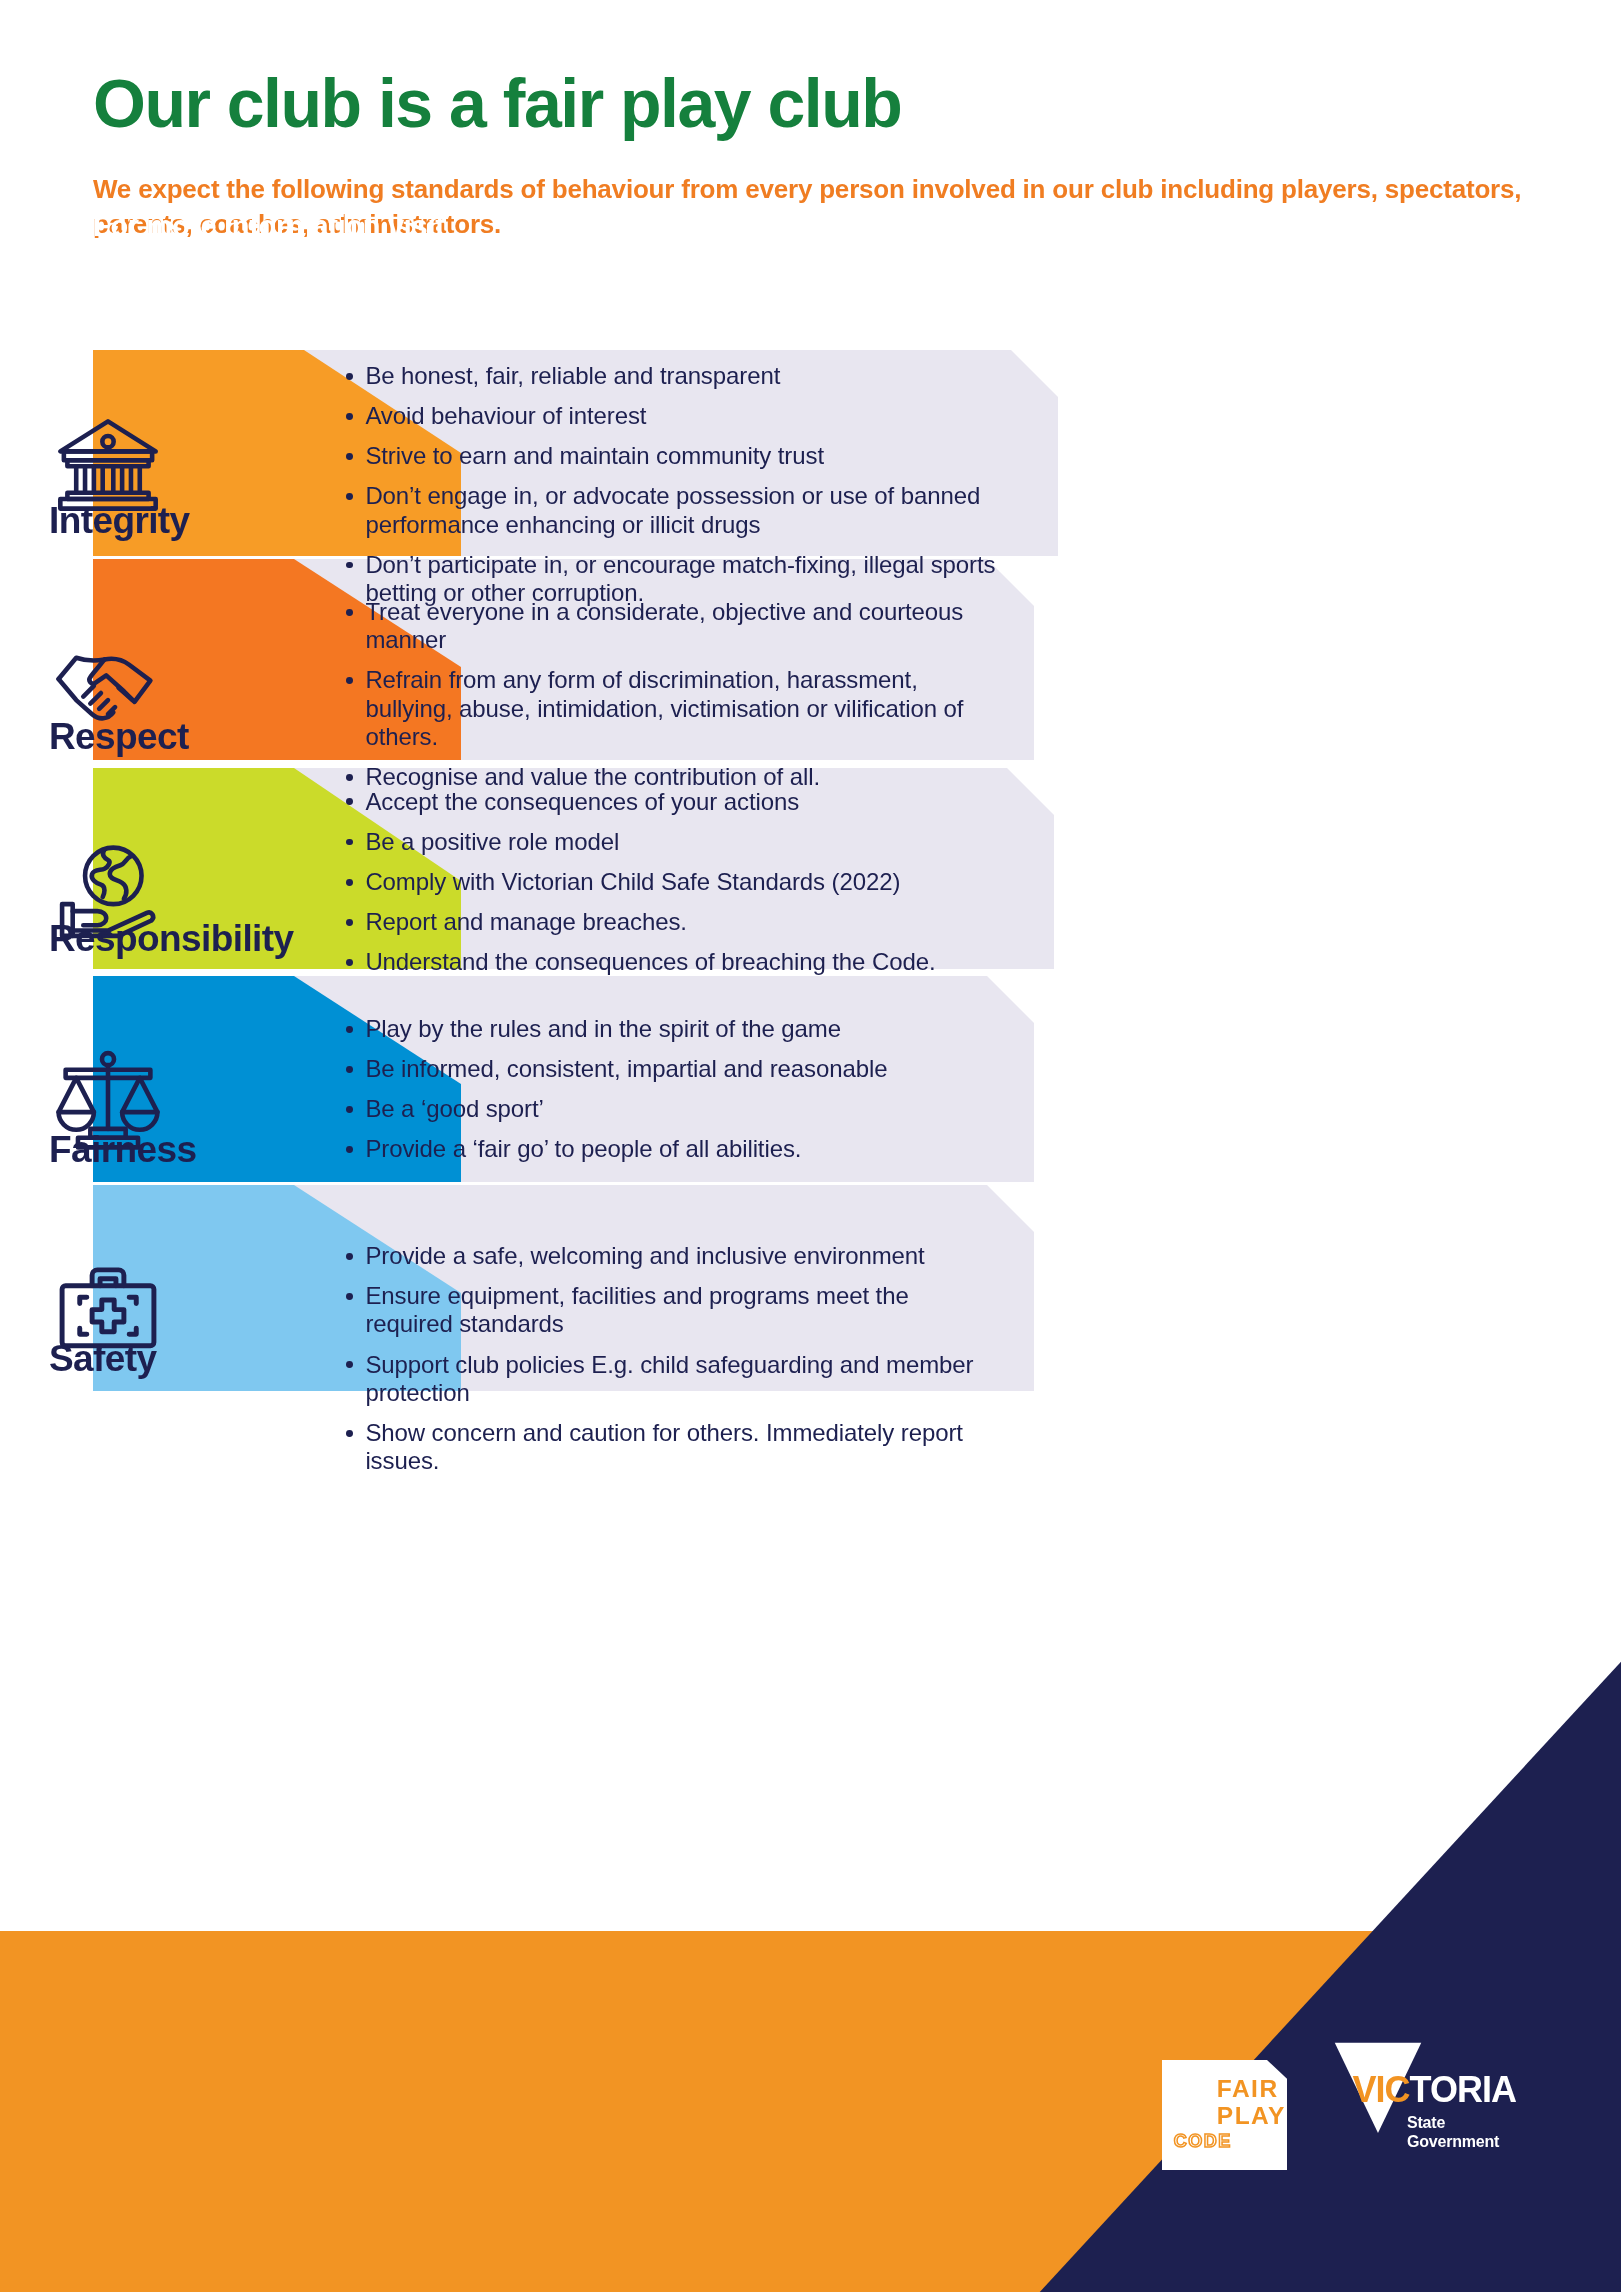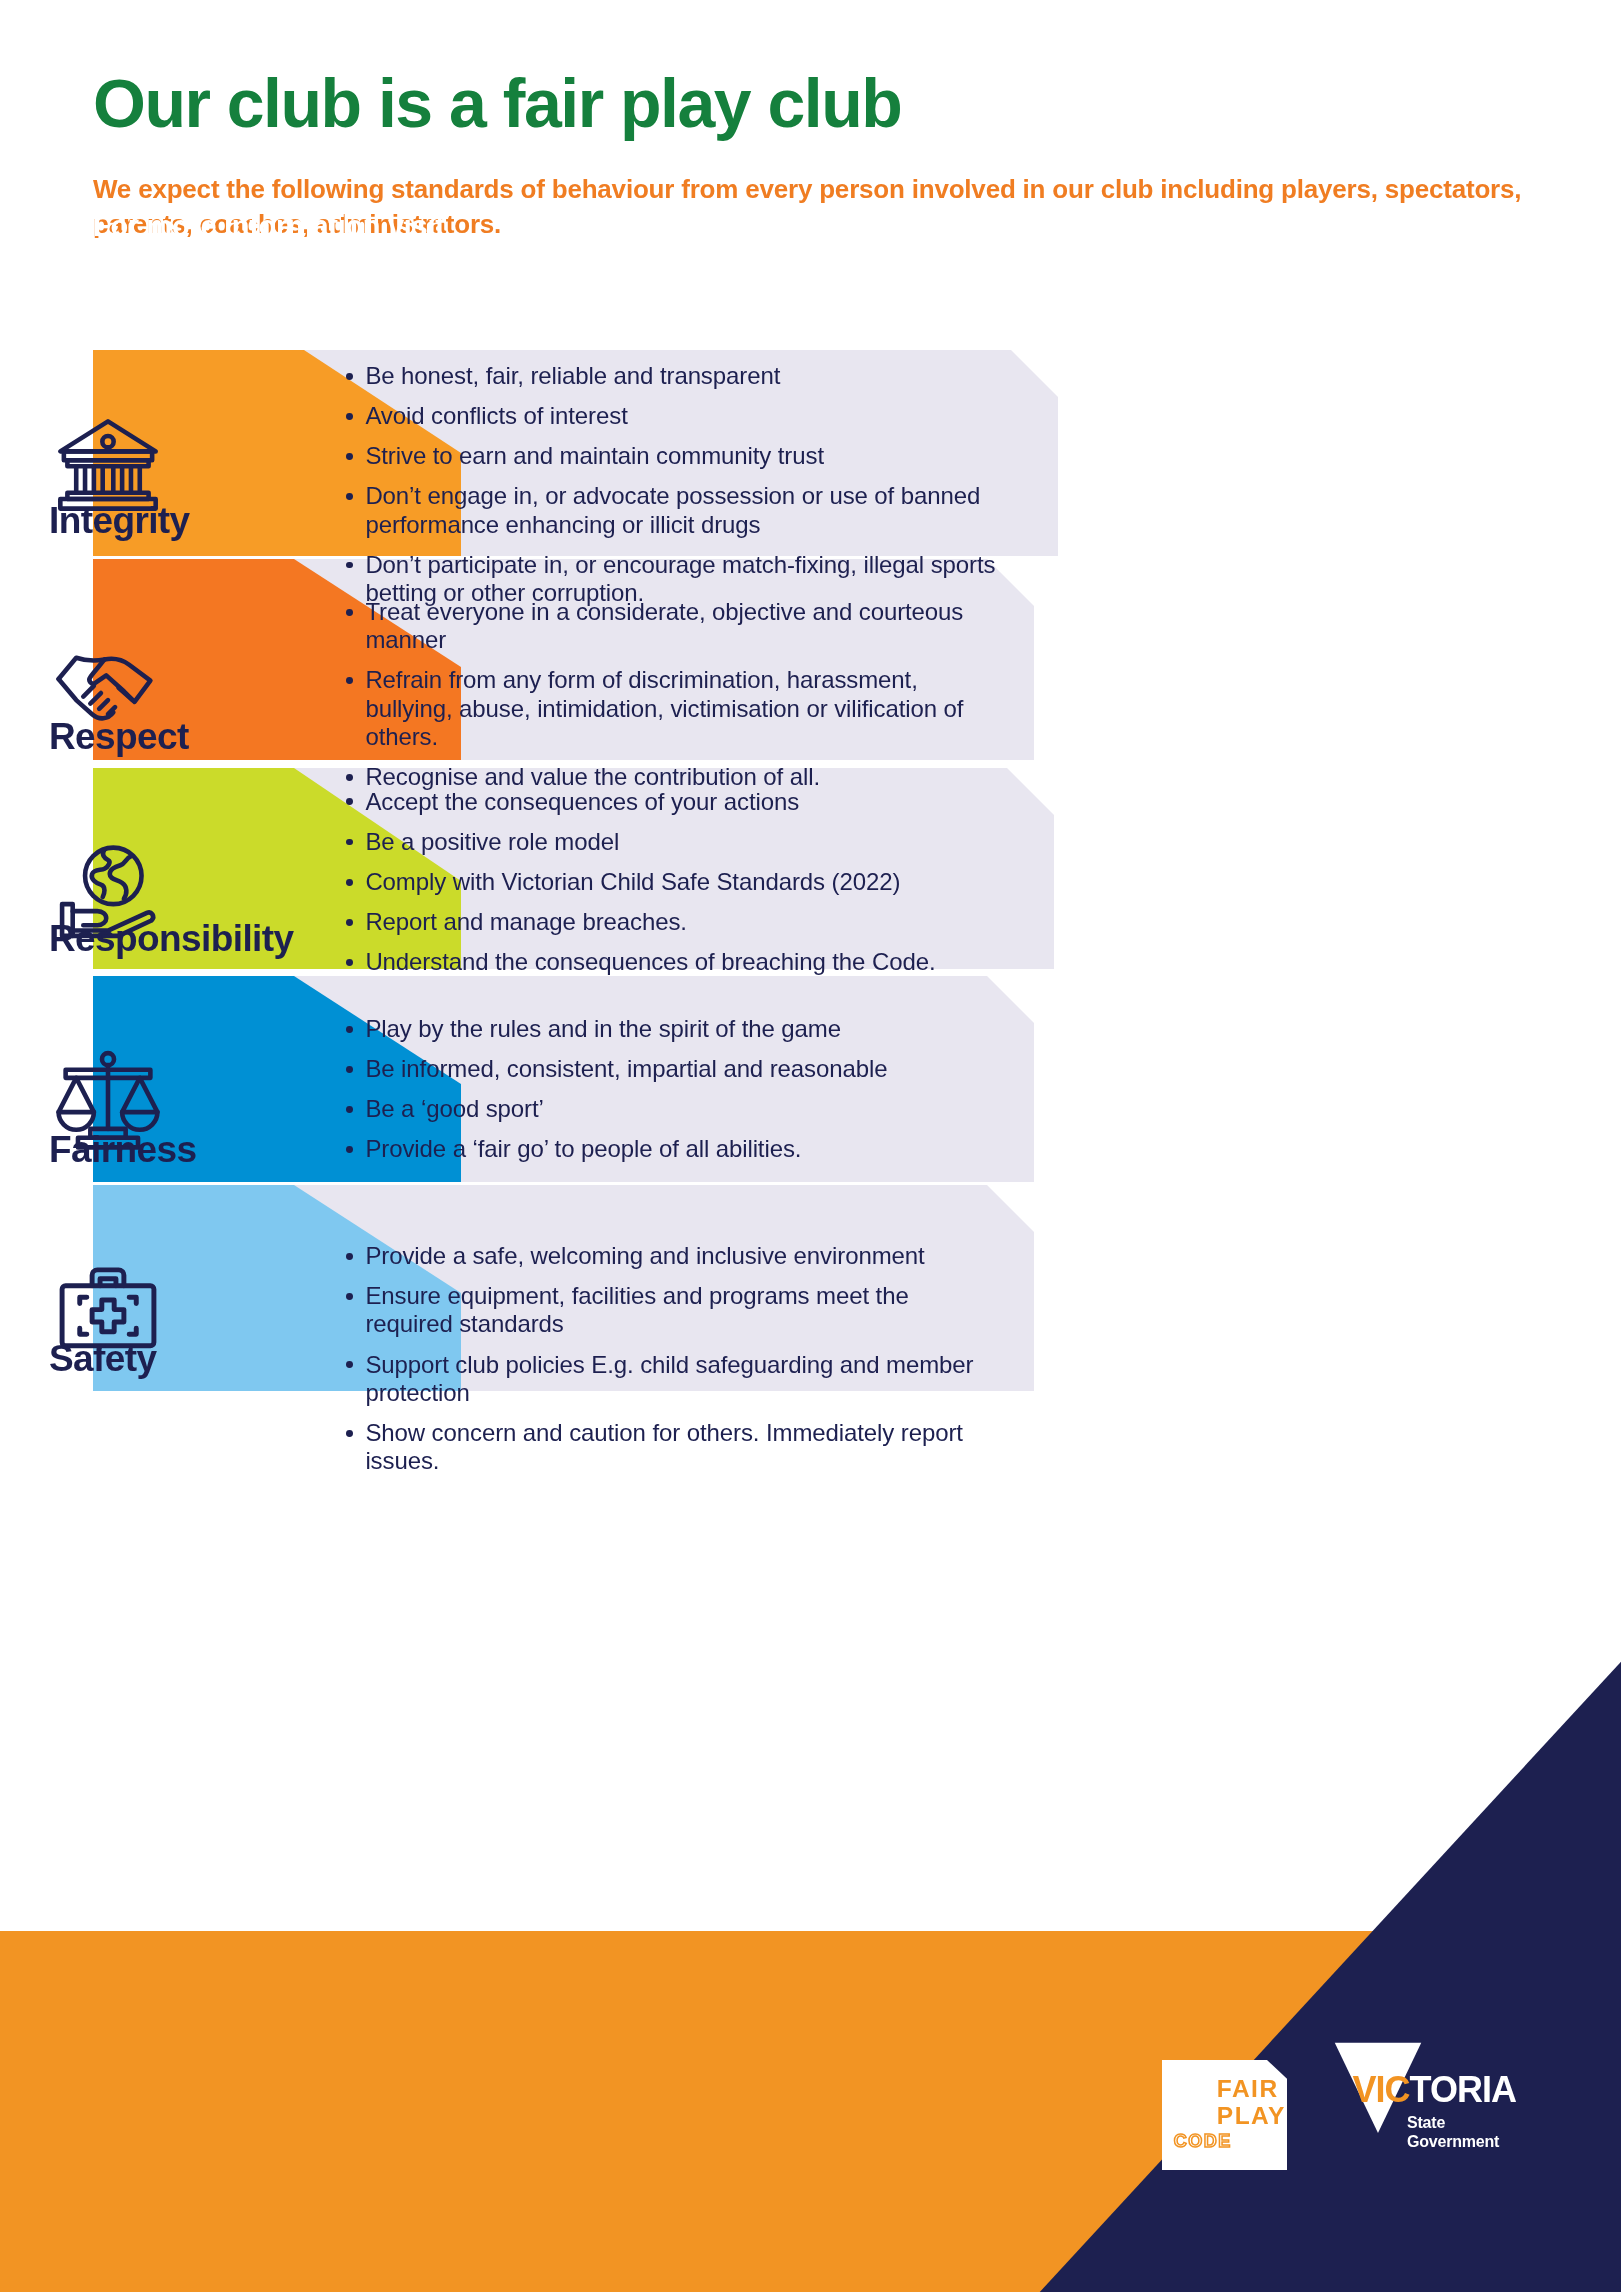--- a/index.html
+++ b/index.html
@@ -138,21 +138,21 @@
           <rect x="7" y="24" width="50" height="5"></rect>
           <rect x="9" y="29" width="46" height="3.4"></rect>
           <path d="M14 32.4v15M19 32.4v15M24 32.4v15M29 32.4v15M35 32.4v15M40 32.4v15M45 32.4v15M50 32.4v15"></path>
           <rect x="9" y="47.4" width="46" height="3.6"></rect>
           <rect x="5" y="51" width="54" height="5.4"></rect>
         </svg>
       </div>
       <div class="rowlabel" style="top: 152px;">Integrity</div>
       <ul class="bullets" style="top: 12px; width: 681px;">
         <li>Be honest, fair, reliable and transparent</li>
-        <li>Avoid conflicts of interest</li>
+        <li>Avoid behaviour of interest</li>
         <li>Strive to earn and maintain community trust</li>
         <li>Don’t engage in, or advocate possession or use of banned performance enhancing or illicit drugs</li>
         <li>Don’t participate in, or encourage match-fixing, illegal sports betting or other corruption.</li>
       </ul>
     </div>
     <div class="row" style="position: absolute; left: 0px; top: 209px; height: 201px;">
       <div class="grey" style="width: 941px; height: 201px;"></div>
       <div class="color" style="height: 201px;">
         <div class="shape" style="background: rgb(244, 119, 34); clip-path: polygon(0px 0px, 201px 0px, 100% 108px, 100% 100%, 0px 100%);"></div>
       </div>

